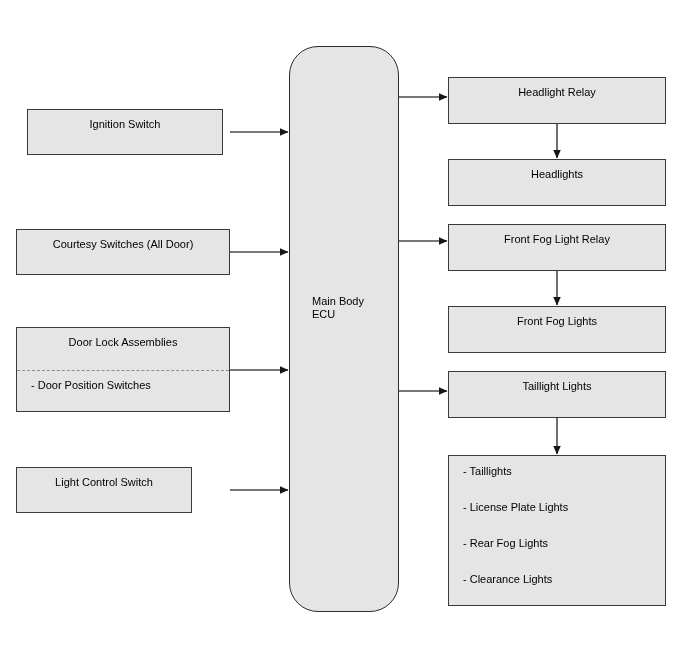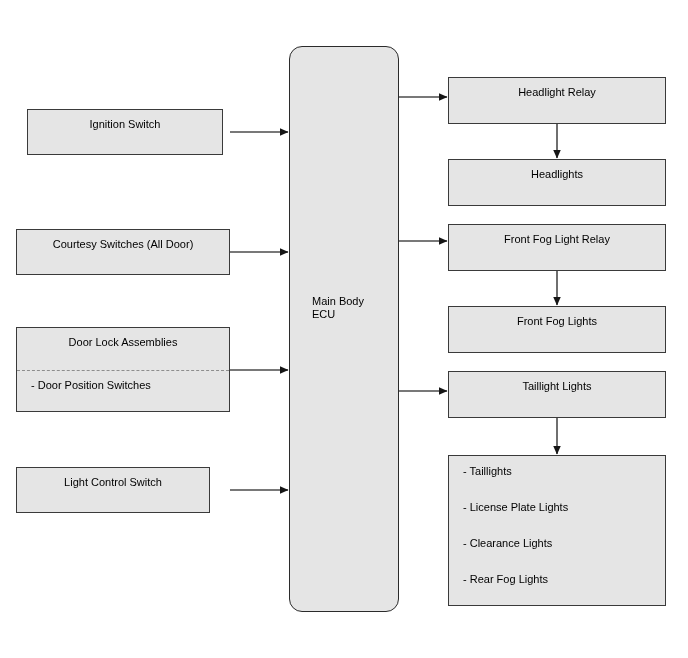--- a/index.html
+++ b/index.html
@@ -110,25 +110,25 @@
   <div class="node" style="left:16px; top:327px; width:214px; height:85px;">
     <div class="node-label">Door Lock Assemblies</div>
     <div class="divider-dashed" style="top:42px;"></div>
     <div class="node-label" style="top:50px; text-align:left; padding-left:14px;">- Door Position Switches</div>
   </div>
 
   <div class="node" style="left:16px; top:229px; width:214px; height:46px;">
     <div class="node-label">Courtesy Switches (All Door)</div>
   </div>
 
-  <div class="node" style="left:16px; top:467px; width:194px; height:46px;">
+  <div class="node" style="left:16px; top:467px; width:176px; height:46px;">
     <div class="node-label">Light Control Switch</div>
   </div>
 
-  <div class="node ecu-node" style="left:289px; top:46px; width:110px; height:566px;">
+  <div class="node ecu-node" style="left:289px; top:46px; width:110px; height:566px;border-radius:29px;">
     <div class="ecu-label">Main Body
 ECU</div>
   </div>
 
   <div class="node" style="left:448px; top:77px; width:218px; height:47px;">
     <div class="node-label">Headlight Relay</div>
   </div>
 
   <div class="node" style="left:448px; top:159px; width:218px; height:47px;">
     <div class="node-label">Headlights</div>
@@ -143,18 +143,18 @@
   </div>
 
   <div class="node" style="left:448px; top:371px; width:218px; height:47px;">
     <div class="node-label">Taillight Lights</div>
   </div>
 
   <div class="node" style="left:448px; top:455px; width:218px; height:151px;">
     <div class="list-box-items">
       <div class="list-item">- Taillights</div>
       <div class="list-item">- License Plate Lights</div>
+      <div class="list-item">- Rear Fog Lights</div>
       <div class="list-item">- Clearance Lights</div>
-      <div class="list-item">- Rear Fog Lights</div>
     </div>
   </div>
 
 </div>
 
 </body></html>

